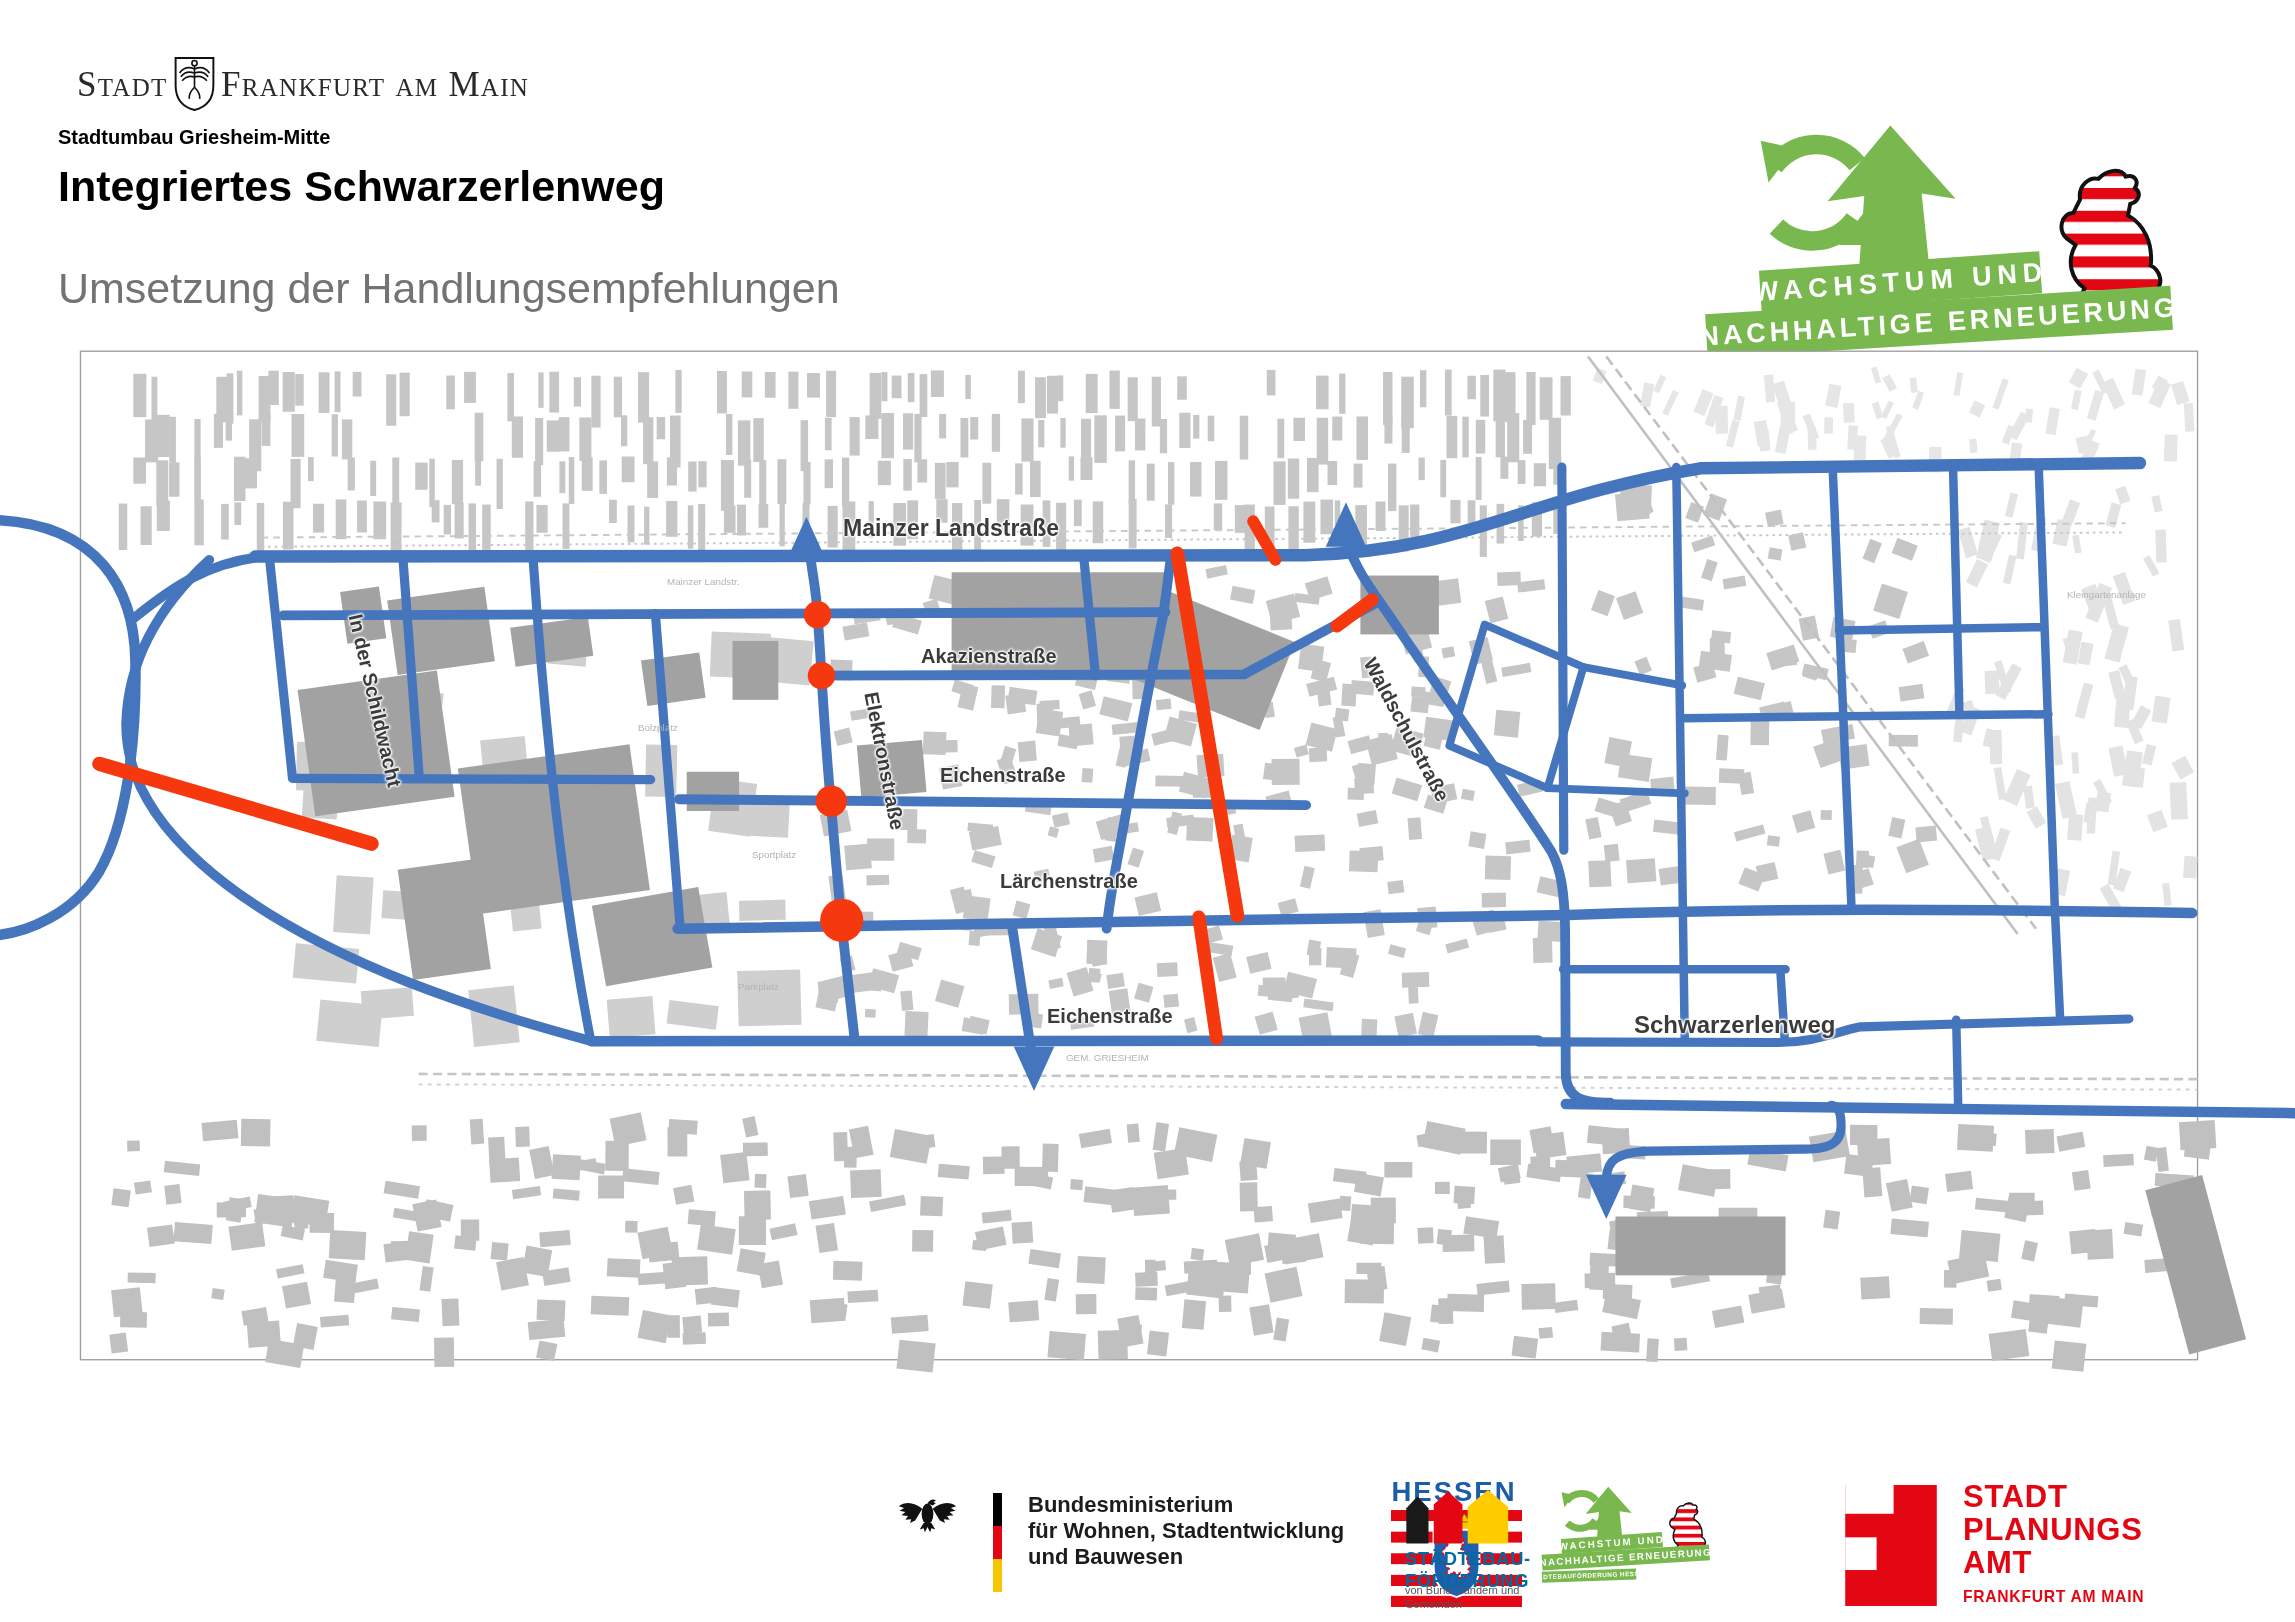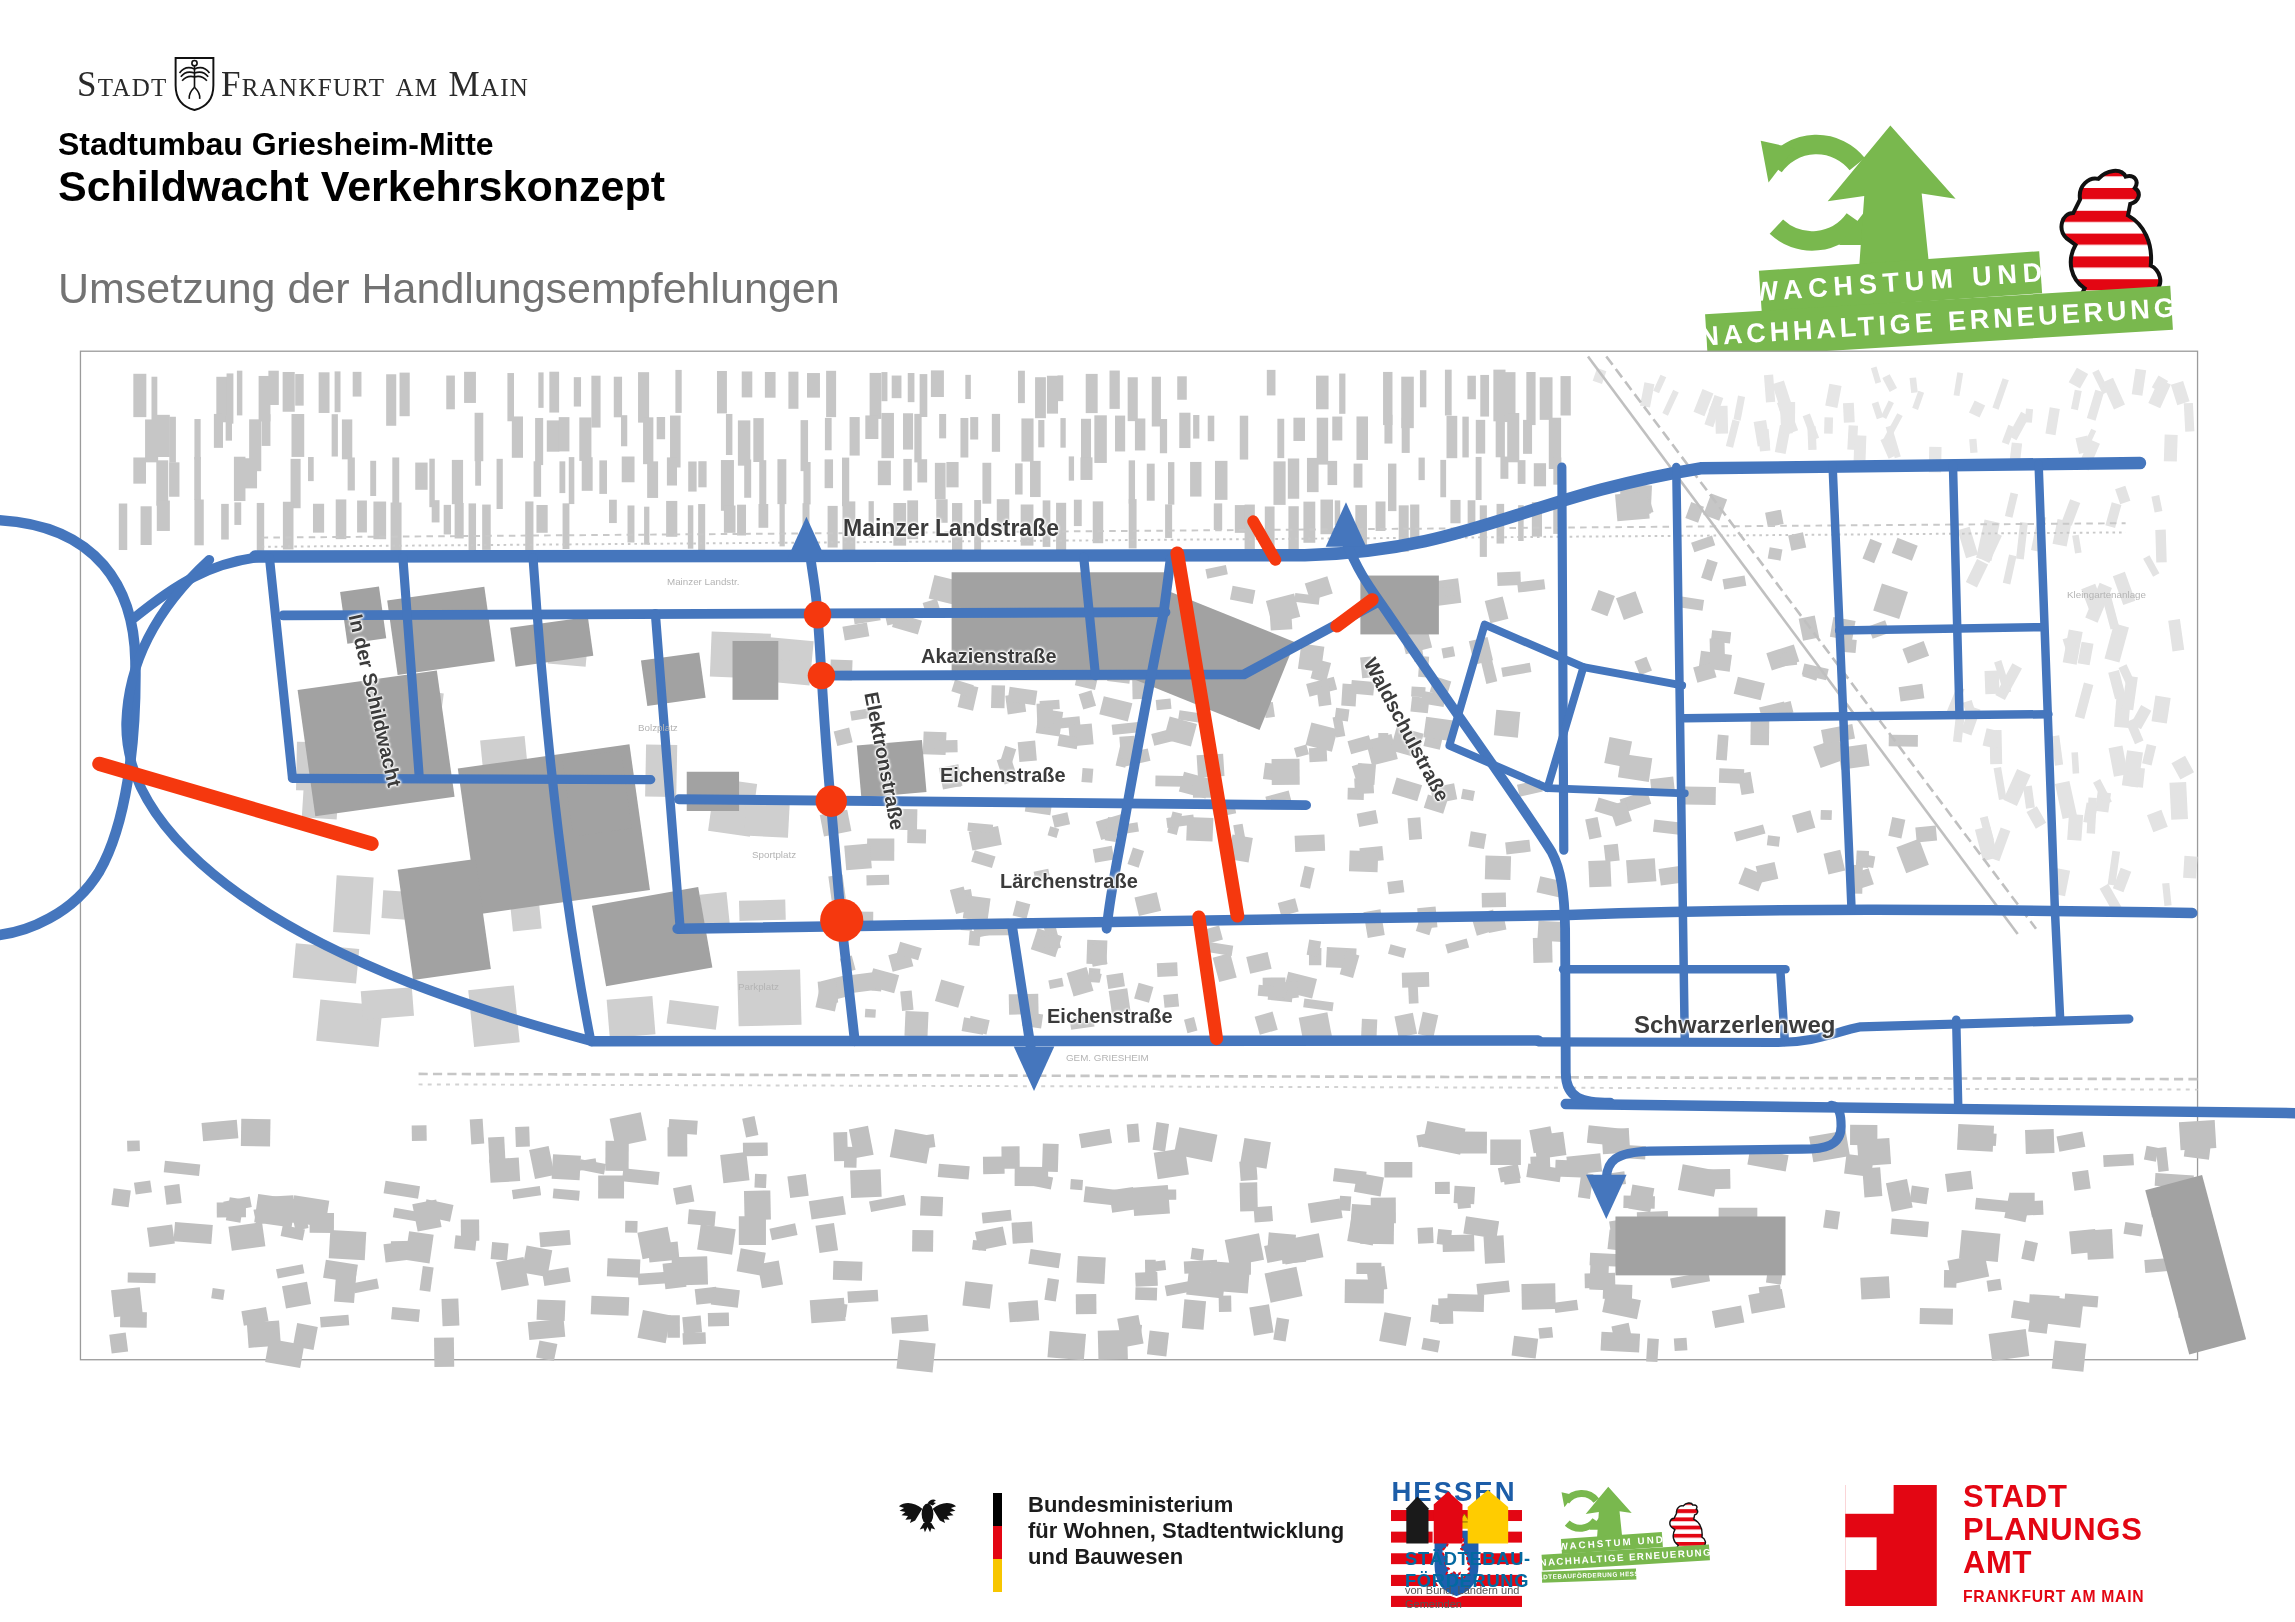--- a/index.html
+++ b/index.html
@@ -1,21 +1,21 @@
 <!DOCTYPE html>
 <html style="font-size:10.5px"><head>
 <meta charset="utf-8">
 <style>
   html,body{margin:0;padding:0;background:#fff;}
   body{width:2295px;height:1622px;overflow:hidden;font-family:"Liberation Sans",sans-serif;position:relative;}
   .abs{position:absolute;}
   
   #city-logo{left:77px;top:56px;display:flex;align-items:center;gap:5.2px;color:#1d1d1d;}
   #city-logo .cl-txt{font-family:"Liberation Serif",serif;font-variant:small-caps;font-size:35px;letter-spacing:1.3px;color:#2a2a2a;}
-  #hdr-sub{left:58px;top:126px;font-size:32px;font-weight:bold;color:#000;}
+  #hdr-sub{left:58px;top:126px;font-size:20px;font-weight:bold;color:#000;}
   #hdr-title{left:58px;top:162px;font-size:43px;font-weight:bold;color:#000;}
   #hdr-title2{left:58px;top:264px;font-size:43px;font-weight:normal;color:#737373;}
   
   .growth{width:484px;height:288px;position:absolute;}
   .growth .banner{position:absolute;color:#fff;font-weight:bold;display:flex;align-items:center;justify-content:center;white-space:nowrap;}
   
   .street-label{position:absolute;font-weight:bold;color:#3b3b3b;white-space:nowrap;
     text-shadow:0 0 2px #fff,0 0 2px #fff,0 0 2.6px #fff,0 0 2.6px #fff,0 0 3.3px #fff,0 0 3.3px #fff;}
   .micro-label{position:absolute;font-size:9.8px;color:#b4b4b4;white-space:nowrap;}
   
@@ -44,21 +44,21 @@
           <path d="M33,32 C41,30 47,32 52,38"></path>
         <path d="M33,48 C27,54 24,60 25,66"></path>
           <path d="M33,48 C39,54 42,60 41,66"></path>
         <circle cx="33" cy="11" r="4"></circle>
       </g>
     </svg>
   </span>
   <span class="cl-txt">Frankfurt am Main</span>
 </div>
 <div id="hdr-sub" class="abs">Stadtumbau Griesheim-Mitte</div>
-<div id="hdr-title" class="abs">Schildwacht Verkehrskonzept</div>
+<div id="hdr-title" class="abs">Integriertes Schwarzerlenweg</div>
 <div id="hdr-title2" class="abs">Umsetzung der Handlungsempfehlungen</div>
 
 <div id="growth-main" class="abs" style="left:1698px;top:118px;width:484px;height:288px;">
   <div class="growth">
     <svg class="abs" style="left:39px;top:6.5px" width="157" height="150" viewBox="0 0 120 115">
       <g fill="none" stroke="#79b84e" stroke-width="15">
         <path d="M92,30 A40,40 0 0,0 28,32"></path>
         <path d="M30,78 A40,40 0 0,0 90,72"></path>
       </g>
       <polygon points="18,12 44,18 24,44" fill="#79b84e"></polygon>

